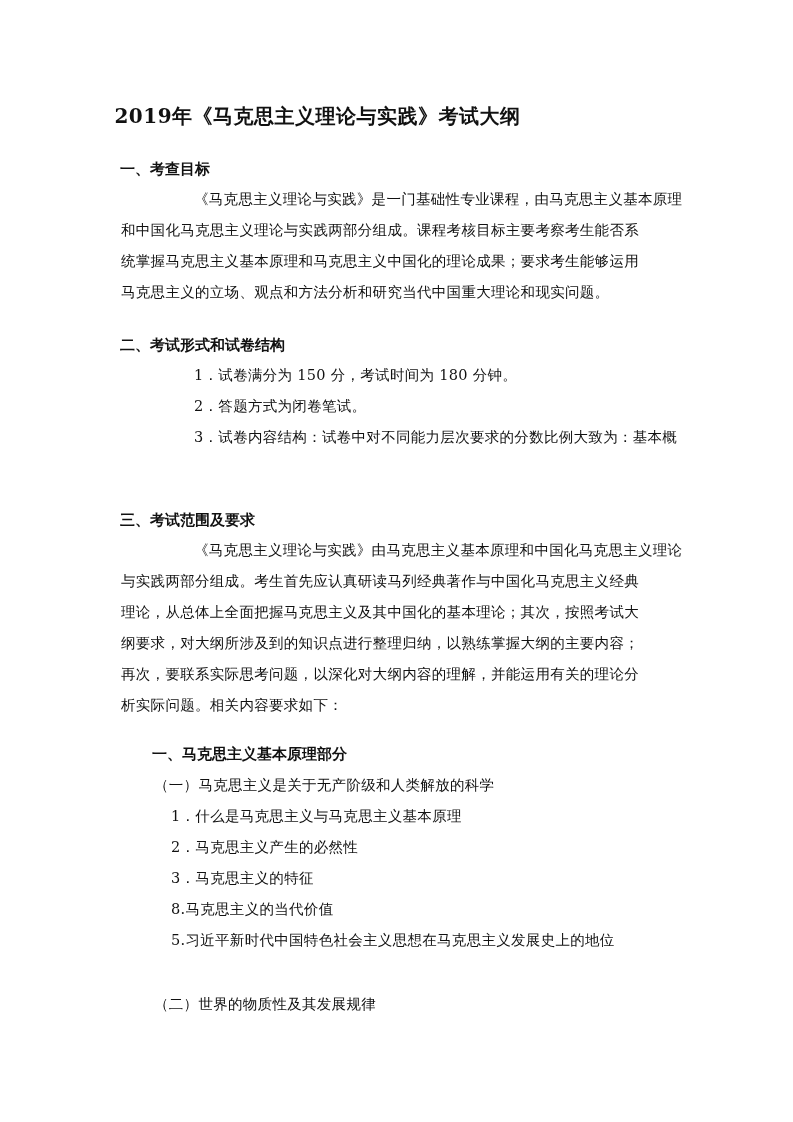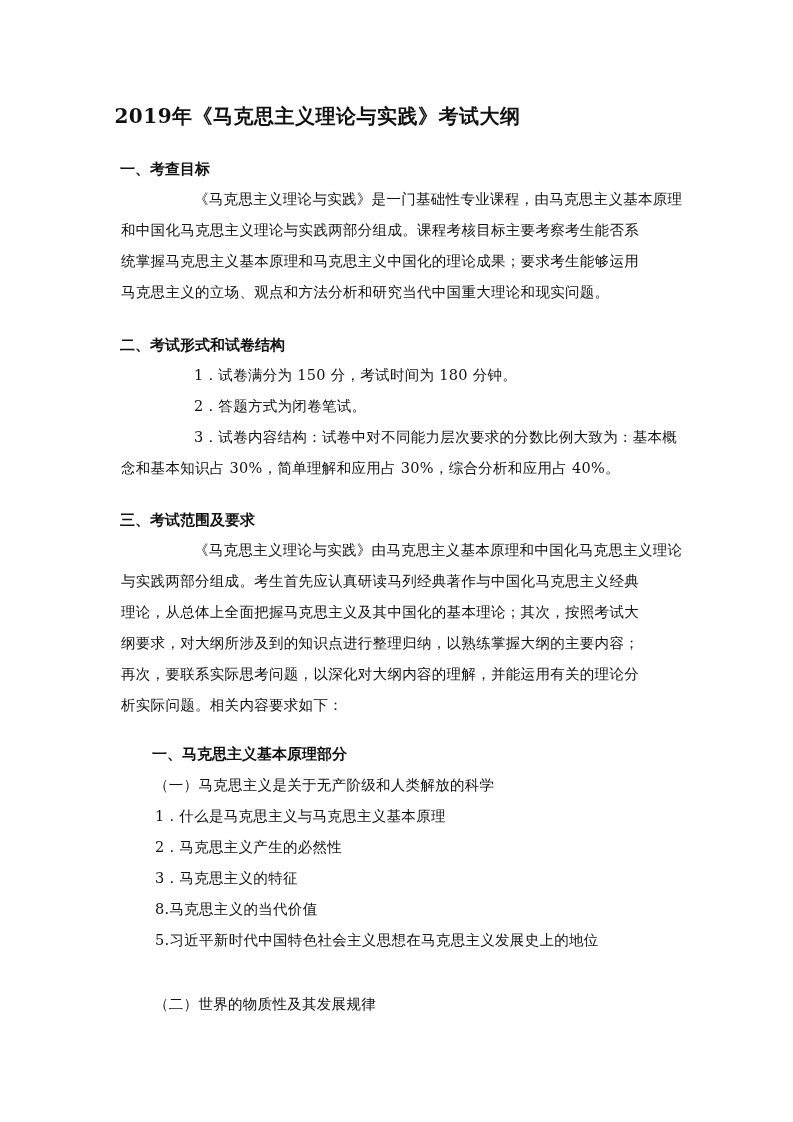--- a/index.html
+++ b/index.html
@@ -8,39 +8,38 @@
   .page { position: absolute; left: 0; top: 0; width: 793px; height: 1122px; }
   .title { position: absolute; top: 103px; left: 0; width: 635px; text-align: center;
            font-size: 20px; font-weight: bold; letter-spacing: 0.5px; }
   .h { position: absolute; left: 120px; font-size: 15px; font-weight: bold;
        font-family: Liberation Serif, serif; }
   .line { position: absolute; left: 121px; font-size: 14.5px; white-space: nowrap; letter-spacing: 0.3px; }
   .indent { left: 152px; margin-left: 42px; }
   .subp { left: 154px; }
   .listh { position: absolute; left: 152px; font-size: 15px; font-weight: bold;
            font-family: "DejaVu Sans", "Liberation Sans", sans-serif; }
-  .li { left: 155px; }
+  .li { left: 171px; }
 </style>
 </head>
 <body>
 
 <div class="page">
   <div class="title">2019年《马克思主义理论与实践》考试大纲</div>
 
   <div class="h" style="top:160px">一、考查目标</div>
   <div class="line indent" style="top:190px">《马克思主义理论与实践》是一门基础性专业课程，由马克思主义基本原理</div>
   <div class="line" style="top:221px">和中国化马克思主义理论与实践两部分组成。课程考核目标主要考察考生能否系</div>
   <div class="line" style="top:252px">统掌握马克思主义基本原理和马克思主义中国化的理论成果；要求考生能够运用</div>
   <div class="line" style="top:283px">马克思主义的立场、观点和方法分析和研究当代中国重大理论和现实问题。</div>
 
   <div class="h" style="top:336px">二、考试形式和试卷结构</div>
   <div class="line indent" style="top:366px">1．试卷满分为 150 分，考试时间为 180 分钟。</div>
   <div class="line indent" style="top:397px">2．答题方式为闭卷笔试。</div>
   <div class="line indent" style="top:428px">3．试卷内容结构：试卷中对不同能力层次要求的分数比例大致为：基本概</div>
-  <div class="line" style="top:459px">念和基本知识占 30%，简单理解和应用占 30%，综合分析和应用占 40%。</div>
 
   <div class="h" style="top:511px">三、考试范围及要求</div>
   <div class="line indent" style="top:541px">《马克思主义理论与实践》由马克思主义基本原理和中国化马克思主义理论</div>
   <div class="line" style="top:572px">与实践两部分组成。考生首先应认真研读马列经典著作与中国化马克思主义经典</div>
   <div class="line" style="top:603px">理论，从总体上全面把握马克思主义及其中国化的基本理论；其次，按照考试大</div>
   <div class="line" style="top:634px">纲要求，对大纲所涉及到的知识点进行整理归纳，以熟练掌握大纲的主要内容；</div>
   <div class="line" style="top:665px">再次，要联系实际思考问题，以深化对大纲内容的理解，并能运用有关的理论分</div>
   <div class="line" style="top:696px">析实际问题。相关内容要求如下：</div>
 
   <div class="listh" style="top:745px">一、马克思主义基本原理部分</div>

